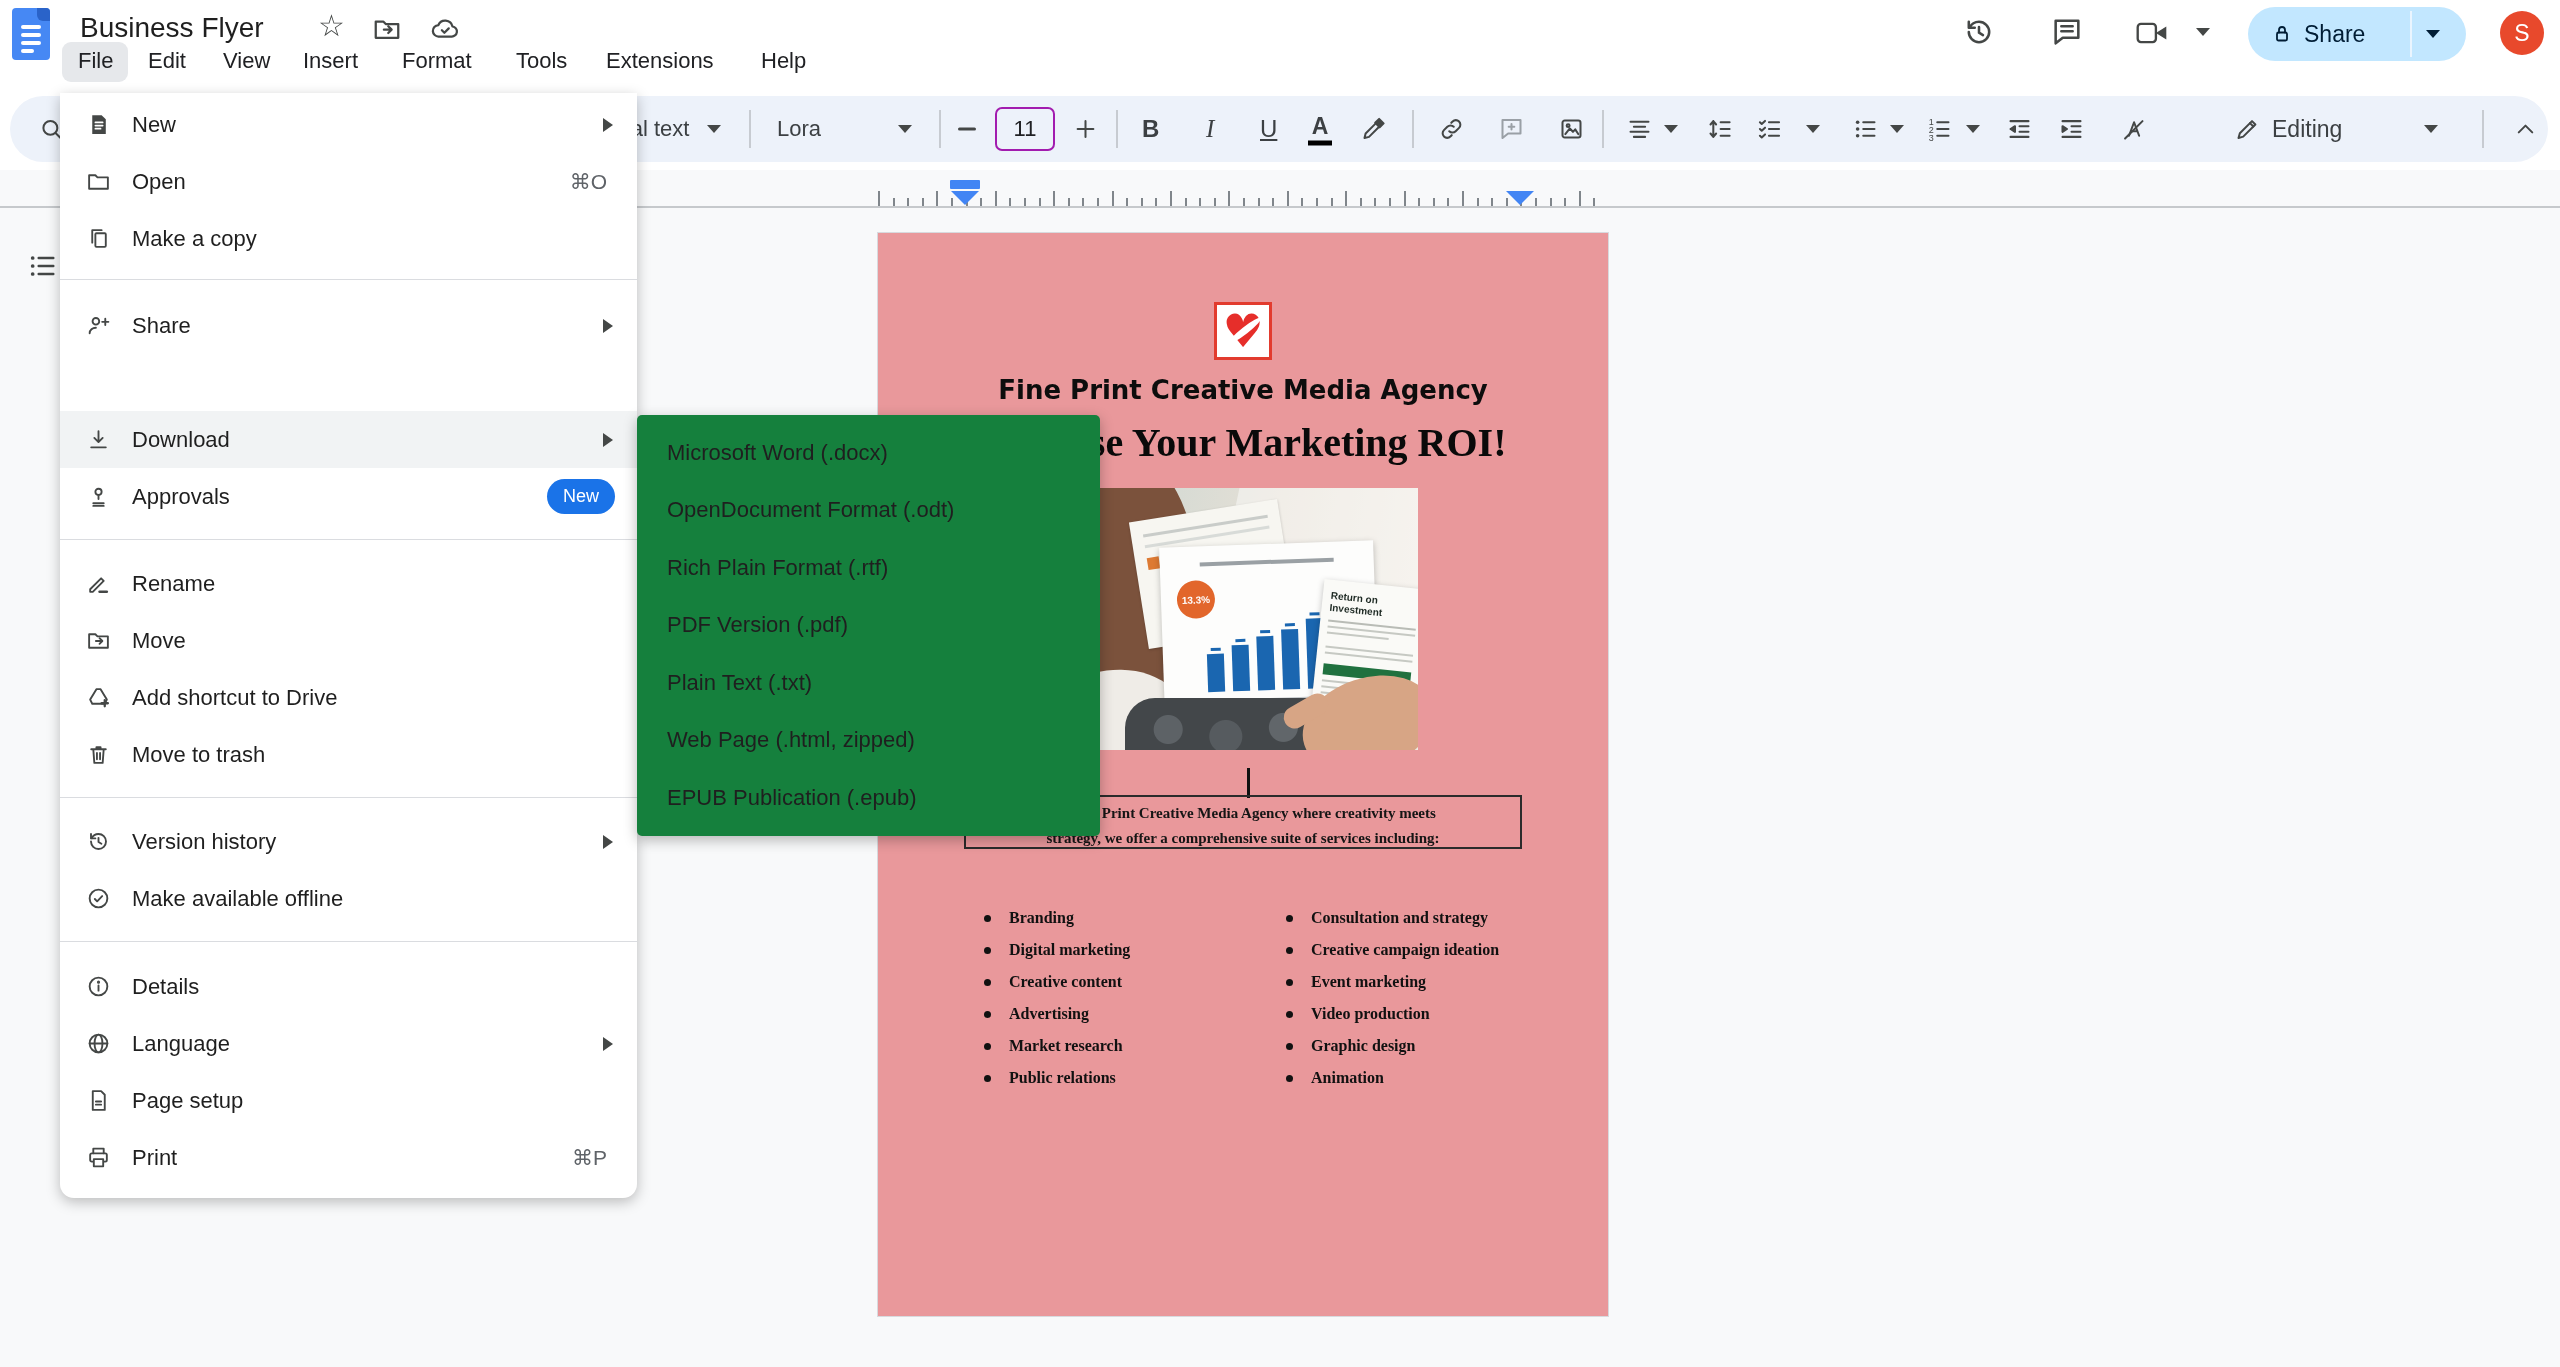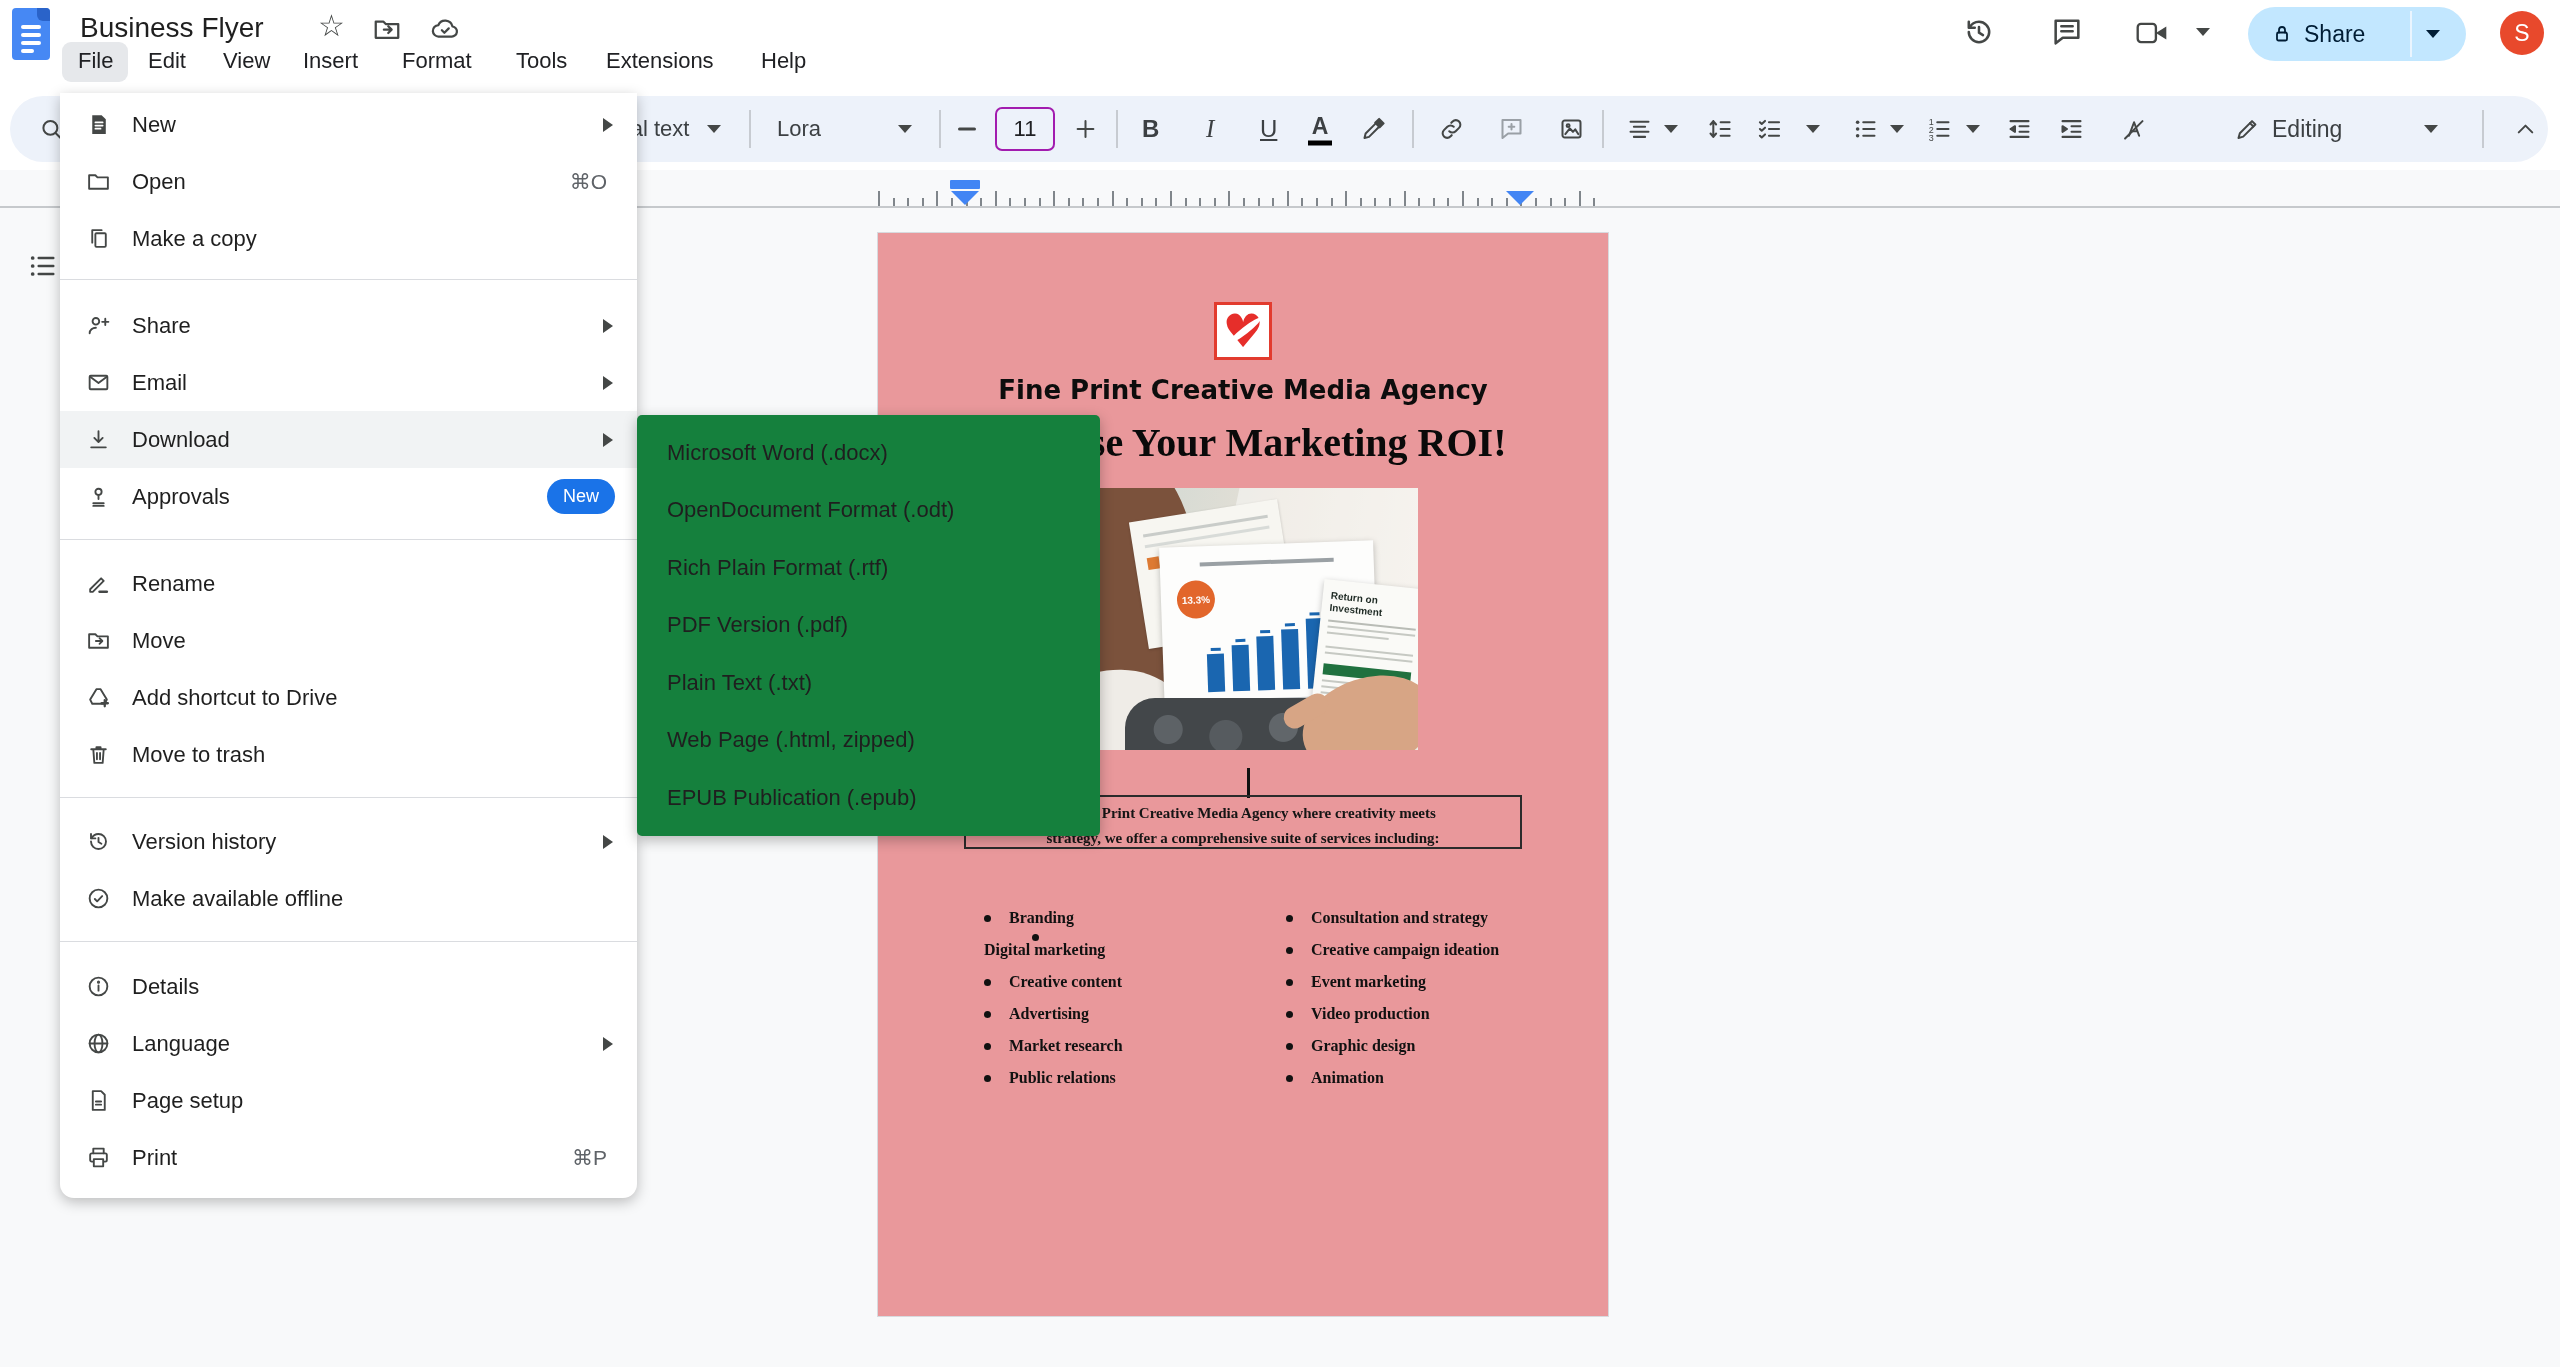--- a/index.html
+++ b/index.html
@@ -149,21 +149,21 @@
 
     <div class="abs introbox">
       <div>At Fine Print Creative Media Agency where creativity meets</div>
       <div>strategy, we offer a comprehensive suite of services including:</div>
     </div>
 
     <div class="svc-row" style="left:106px;top:669px;">
         <span class="dot"></span>
         <span>Branding</span>
       </div>
-    <div class="svc-row" style="left:106px;top:701px;flex-direction:column;">
+    <div class="svc-row" style="left:106px;top:701px;">
         <span class="dot"></span>
         <span>Digital marketing</span>
       </div>
     <div class="svc-row" style="left:106px;top:733px;">
         <span class="dot"></span>
         <span>Creative content</span>
       </div>
     <div class="svc-row" style="left:106px;top:765px;">
         <span class="dot"></span>
         <span>Advertising</span>
@@ -373,28 +373,20 @@
     <div class="mdiv" style="top:186px;"></div>
     <div class="mrow" style="top:204px;">
       <svg class="mi ic" viewBox="0 0 24 24">
           <circle cx="9.5" cy="8" r="3.2"></circle>
           <path d="M3.5 19.5c0-3.2 2.7-5.3 6-5.3"></path>
           <path d="M15.5 8.5h6M18.5 5.5v6"></path>
         </svg>
       <span class="lbl">Share</span>
         <span class="subarrow"></span>
     </div>
-    <div class="mrow" style="top:261px;">
-      <svg class="mi ic" viewBox="0 0 24 24">
-          <rect x="3.5" y="5.5" width="17" height="13" rx="1"></rect>
-          <path d="M4 6.5l8 6 8-6"></path>
-        </svg>
-      <span class="lbl">Email</span>
-        <span class="subarrow"></span>
-    </div>
     <div class="mrow hl" style="top:318px;">
       <svg class="mi ic" viewBox="0 0 24 24">
           <path d="M12 4v10M8 10.5l4 4 4-4"></path>
           <path d="M5 19.5h14"></path>
         </svg>
       <span class="lbl">Download</span>
         <span class="subarrow"></span>
     </div>
     <div class="mrow" style="top:375px;text-align:center;">
       <svg class="mi ic" viewBox="0 0 24 24">

